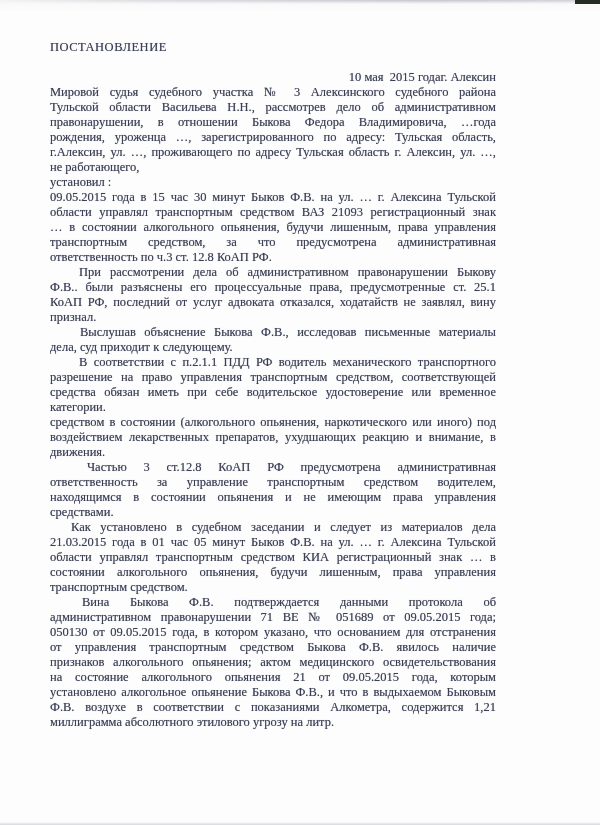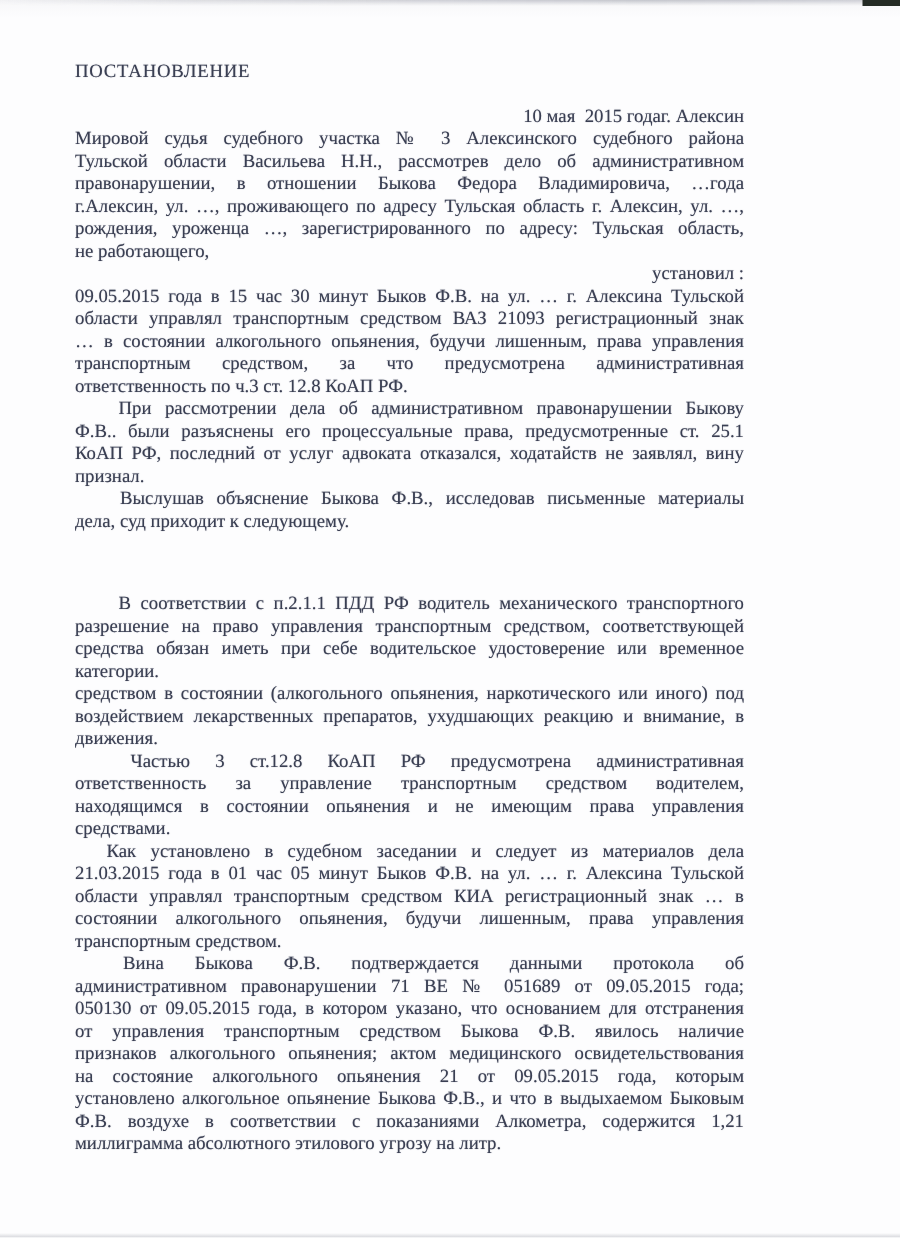--- a/index.html
+++ b/index.html
@@ -54,21 +54,21 @@
   .line{
     height:15px;overflow:hidden;
     text-align:justify;
     text-align-last:justify;
     text-justify:inter-word;
   }
   .line.last{
     text-align-last:left;
   }
   .centered{
-    text-align:right;
+    text-align:left;
     height:15px;
   }
   .paragraph{margin:0;}
 </style>
 </head>
 <body>
 
 <div class="page">
   <div class="scan-top"></div>
   <div class="scan-corner"></div>
@@ -78,22 +78,22 @@
 
     <div class="dateline">
       <span>10 мая  2015 года</span>
       <span>г. Алексин</span>
     </div>
 
     <div id="preamble">
         <div class="line">Мировой судья судебного участка № 3 Алексинского судебного района</div>
         <div class="line">Тульской области Васильева Н.Н., рассмотрев дело об административном</div>
         <div class="line">правонарушении,  в отношении Быкова Федора Владимировича, …года</div>
+        <div class="line">рождения, уроженца …, зарегистрированного по адресу: Тульская область,</div>
         <div class="line">г.Алексин, ул. …, проживающего по адресу Тульская область г. Алексин, ул. …,</div>
-        <div class="line">рождения, уроженца …, зарегистрированного по адресу: Тульская область,</div>
         <div class="line last">не работающего,</div>
       </div>
 
     <div class="centered">установил :</div>
 
     <div id="paragraphs">
         <div class="paragraph">
           <div class="line">09.05.2015 года в 15 час 30 минут Быков Ф.В. на ул. … г. Алексина Тульской</div>
           <div class="line">области управлял транспортным средством ВАЗ 21093 регистрационный знак</div>
           <div class="line">… в состоянии алкогольного опьянения, будучи лишенным,  права управления</div>
@@ -104,21 +104,21 @@
           <div class="line" style="text-indent: 29px;">При рассмотрении дела об административном правонарушении  Быкову</div>
           <div class="line">Ф.В.. были разъяснены его процессуальные права, предусмотренные  ст. 25.1</div>
           <div class="line">КоАП РФ, последний от услуг адвоката отказался, ходатайств не заявлял, вину</div>
           <div class="line last">признал.</div>
         </div>
         <div class="paragraph">
           <div class="line" style="text-indent: 30px;">Выслушав объяснение Быкова Ф.В., исследовав письменные материалы</div>
           <div class="line last">дела, суд приходит к следующему.</div>
         </div>
         <div class="paragraph">
-          <div class="line" style="text-indent: 29px; margin-top: 40px;">В соответствии  с п.2.1.1 ПДД  РФ водитель механического транспортного</div>
+          <div class="line" style="text-indent: 29px;">В соответствии  с п.2.1.1 ПДД  РФ водитель механического транспортного</div>
           <div class="line">разрешение на  право управления транспортным средством, соответствующей</div>
           <div class="line">средства обязан иметь при себе водительское удостоверение или временное</div>
           <div class="line last">категории.</div>
         </div>
         <div class="paragraph">
           <div class="line">средством в состоянии (алкогольного опьянения, наркотического или иного) под</div>
           <div class="line">воздействием лекарственных препаратов, ухудшающих реакцию и внимание, в</div>
           <div class="line last">движения.</div>
         </div>
         <div class="paragraph">

